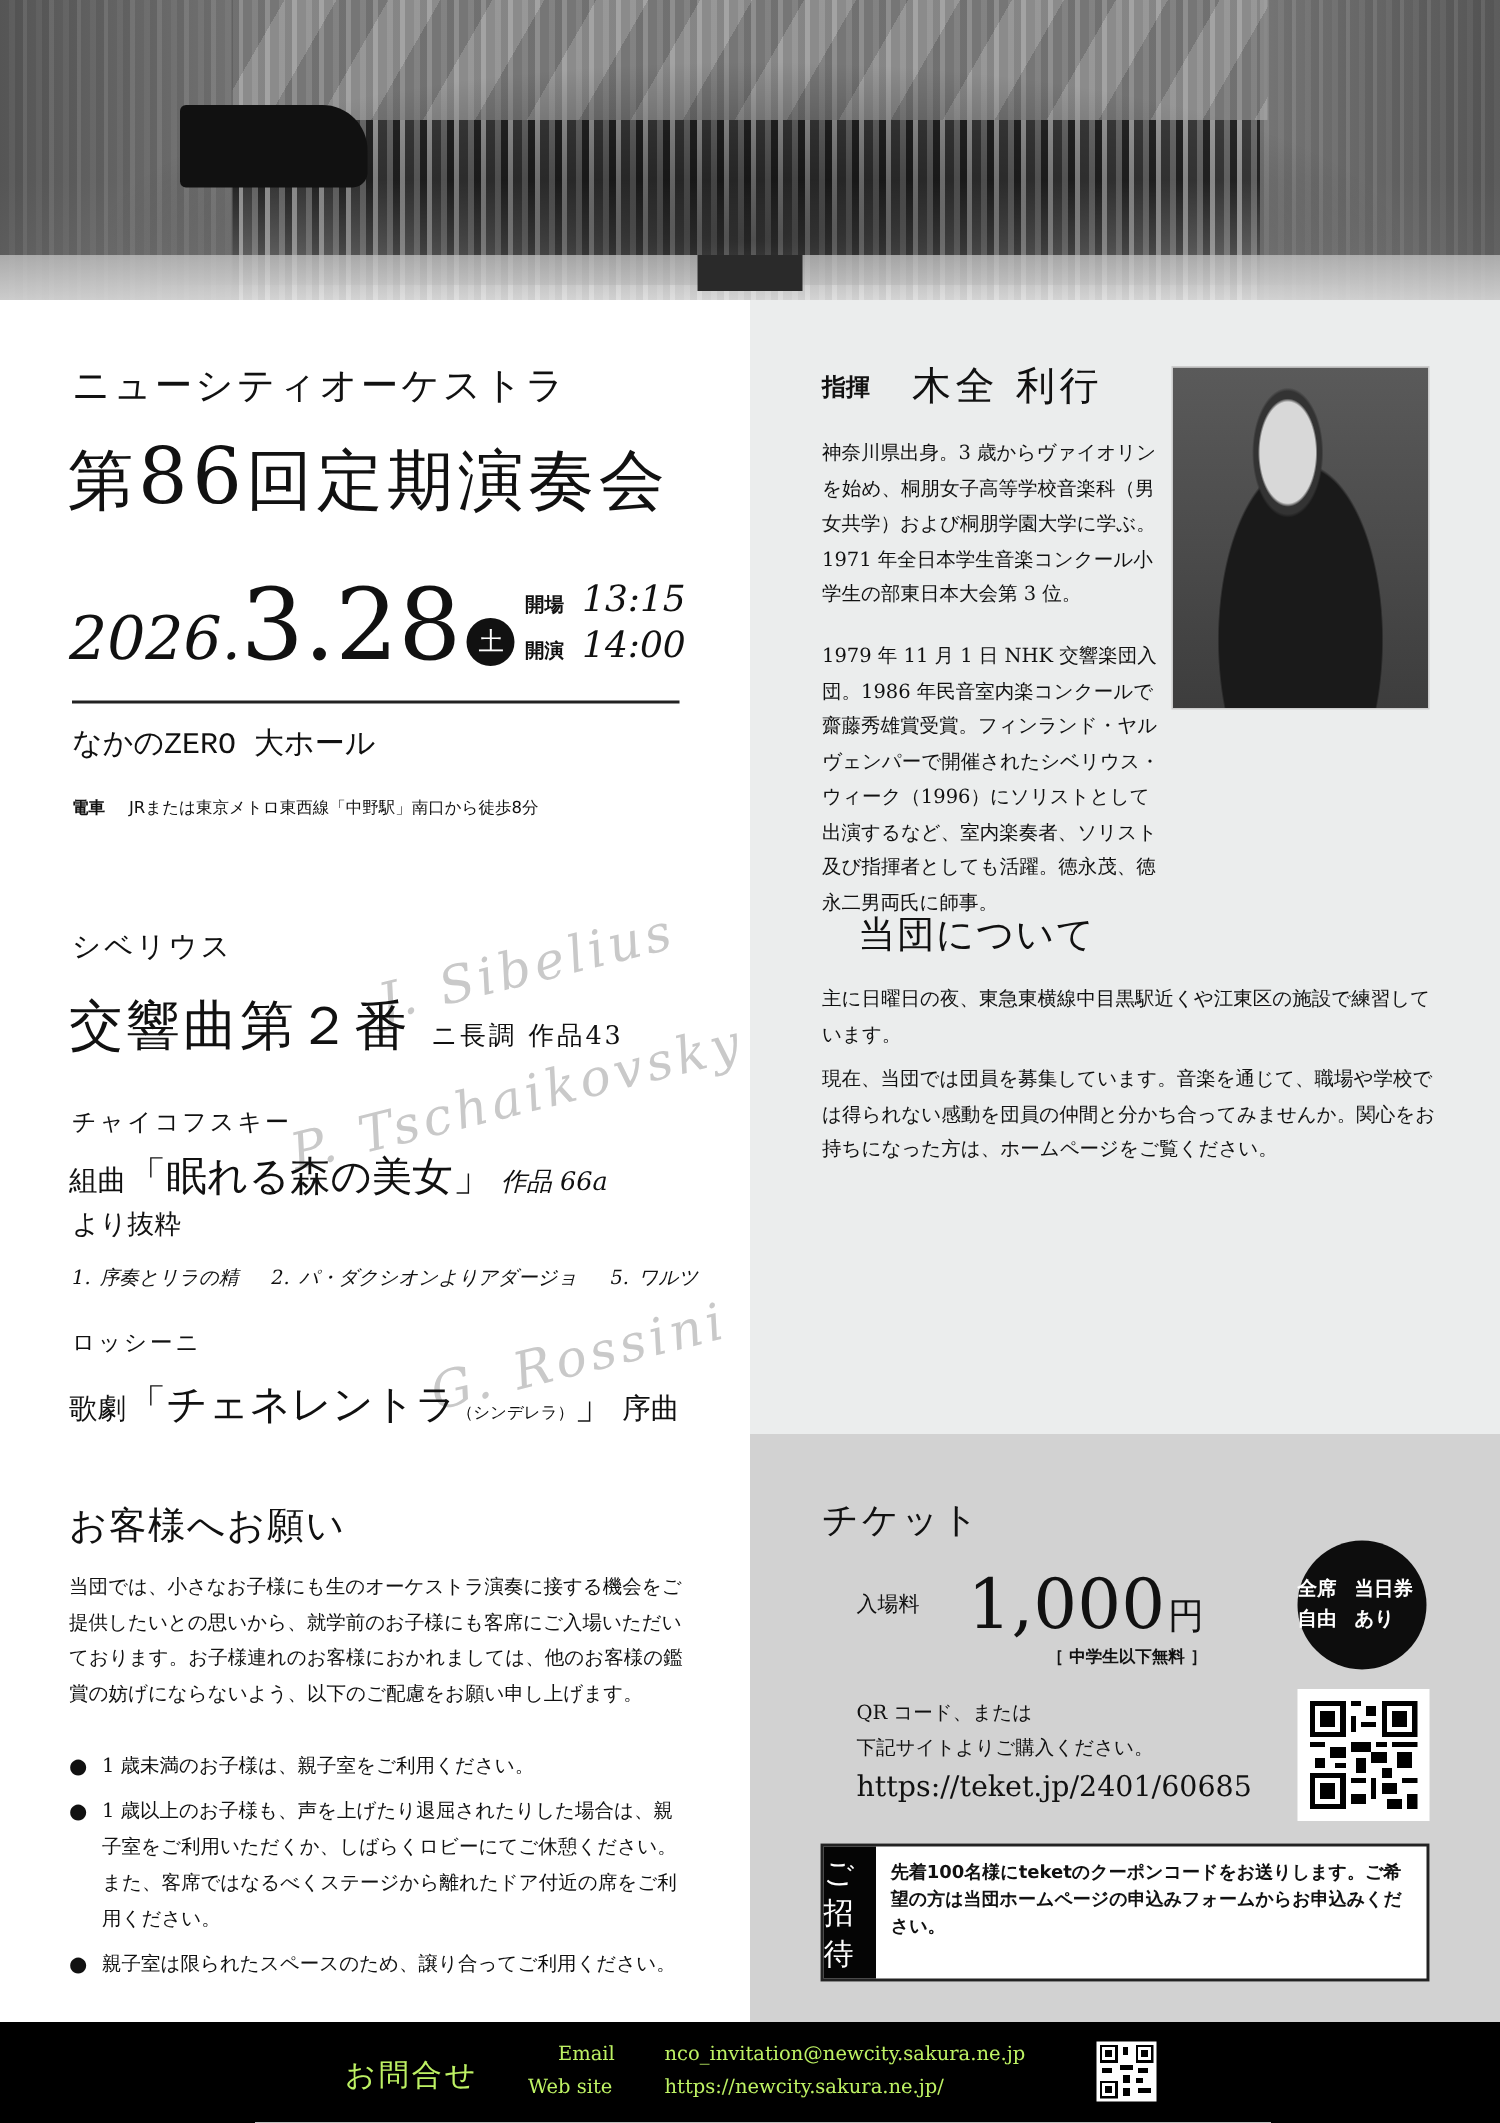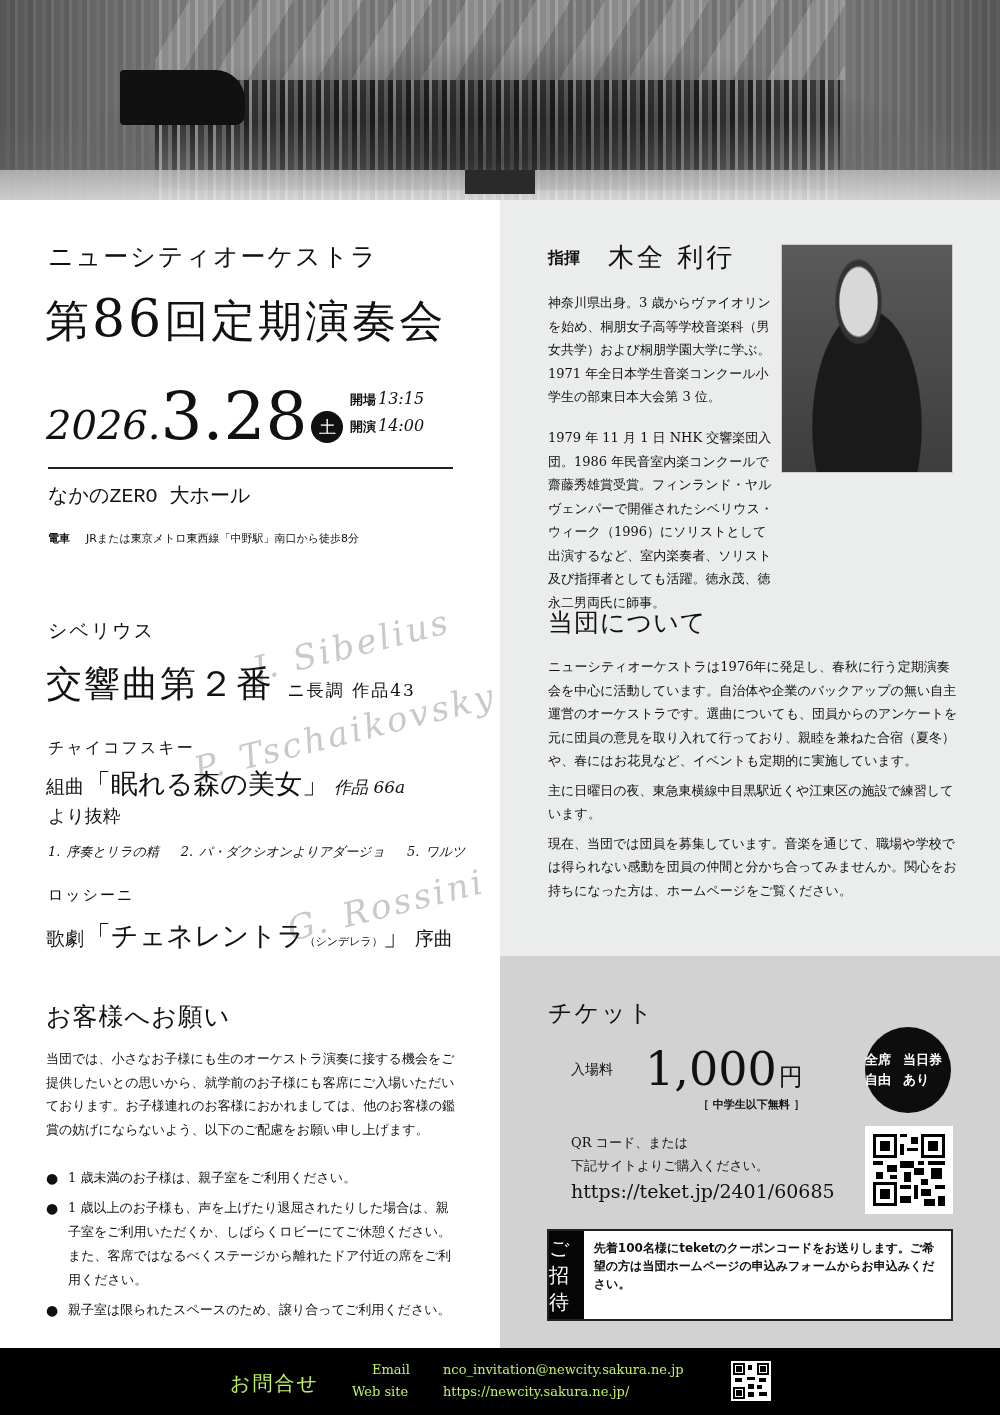--- a/index.html
+++ b/index.html
@@ -40,22 +40,22 @@
 
   .date-line { left: 46px; top: 378px; white-space: nowrap; }
   .date-year { font-size: 40px; font-style: italic; }
   .date-md { font-size: 66px; }
   .date-day {
     display: inline-block; width: 32px; height: 32px; border-radius: 50%; background: #111; color: #fff;
     font-size: 17px; text-align: center; line-height: 32px; vertical-align: 6px; margin-left: 4px;
     font-family: "DejaVu Sans", sans-serif;
   }
   .times { left: 350px; top: 386px; font-size: 15px; line-height: 26px; }
-  .times .lbl { font-family: Liberation Serif, serif; font-weight: bold; font-size: 13px; margin-right: 2px; }
-  .times .val { font-style: italic; font-size: 16px; }
+  .times .lbl { font-family: Liberation Mono, monospace; font-weight: bold; font-size: 13px; margin-right: 12px; }
+  .times .val { font-style: italic; font-size: 24px; }
 
   .rule { left: 48px; top: 467px; width: 405px; height: 2px; background: #222; }
 
   .venue { left: 48px; top: 482px; font-size: 20px; font-family: Liberation Mono, monospace; }
   .access { left: 48px; top: 530px; font-size: 11px; line-height: 18px; font-family: "DejaVu Sans", sans-serif; }
   .access .lbl { display: inline-block; width: 38px; font-weight: bold; }
 
   .composer { font-size: 19px; letter-spacing: 2px; }
   .work-big { font-size: 36px; letter-spacing: 2px; white-space: nowrap; }
   .work-small { font-size: 17px; margin-top: 23px; }
@@ -182,23 +182,22 @@
 </ul>
 
 <div class="abs cond-label">指揮</div>
 <div class="abs cond-name">木全 利行</div>
 <div class="abs cond-photo"></div>
 <div class="abs cond-bio1">神奈川県出身。3 歳からヴァイオリンを始め、桐朋女子高等学校音楽科（男女共学）および桐朋学園大学に学ぶ。1971 年全日本学生音楽コンクール小学生の部東日本大会第 3 位。</div>
 <div class="abs cond-bio2">
   <span style="display:block; width:225px;">1979 年 11 月 1 日 NHK 交響楽団入団。1986 年民音室内楽コンクールで齋藤秀雄賞受賞。フィンランド・ヤルヴェンパーで開催されたシベリウス・ウィーク（1996）にソリストとして出演するなど、室内楽奏者、ソリスト及び指揮者としても活躍。徳永茂、徳永二男両氏に師事。</span>
 </div>
 
-<div class="abs h-section" style="left:548px; top:606px;">当団について</div>
+<div class="abs h-section" style="left:572px; top:606px;">当団について</div>
 <div class="abs" style="left:548px; top:655px; width:410px;">
-  <p class="body-text" style="margin-bottom:6px;">ニューシティオーケストラは1976年に発足し、春秋に行う定期演奏会を中心に活動しています。自治体や企業のバックアップの無い自主運営のオーケストラです。選曲についても、団員からのアンケートを元に団員の意見を取り入れて行っており、親睦を兼ねた合宿（夏冬）や、春にはお花見など、イベントも定期的に実施しています。</p>
   <p class="body-text" style="margin-bottom:6px;">主に日曜日の夜、東急東横線中目黒駅近くや江東区の施設で練習しています。</p>
   <p class="body-text">現在、当団では団員を募集しています。音楽を通じて、職場や学校では得られない感動を団員の仲間と分かち合ってみませんか。関心をお持ちになった方は、ホームページをご覧ください。</p>
 </div>
 
 <div class="abs ticket-title">チケット</div>
 <div class="abs fee-label">入場料</div>
 <div class="abs fee-amount">
   <span>1,000</span><span class="fee-unit">円</span>
 </div>
 <div class="abs fee-note">［ 中学生以下無料 ］</div>

